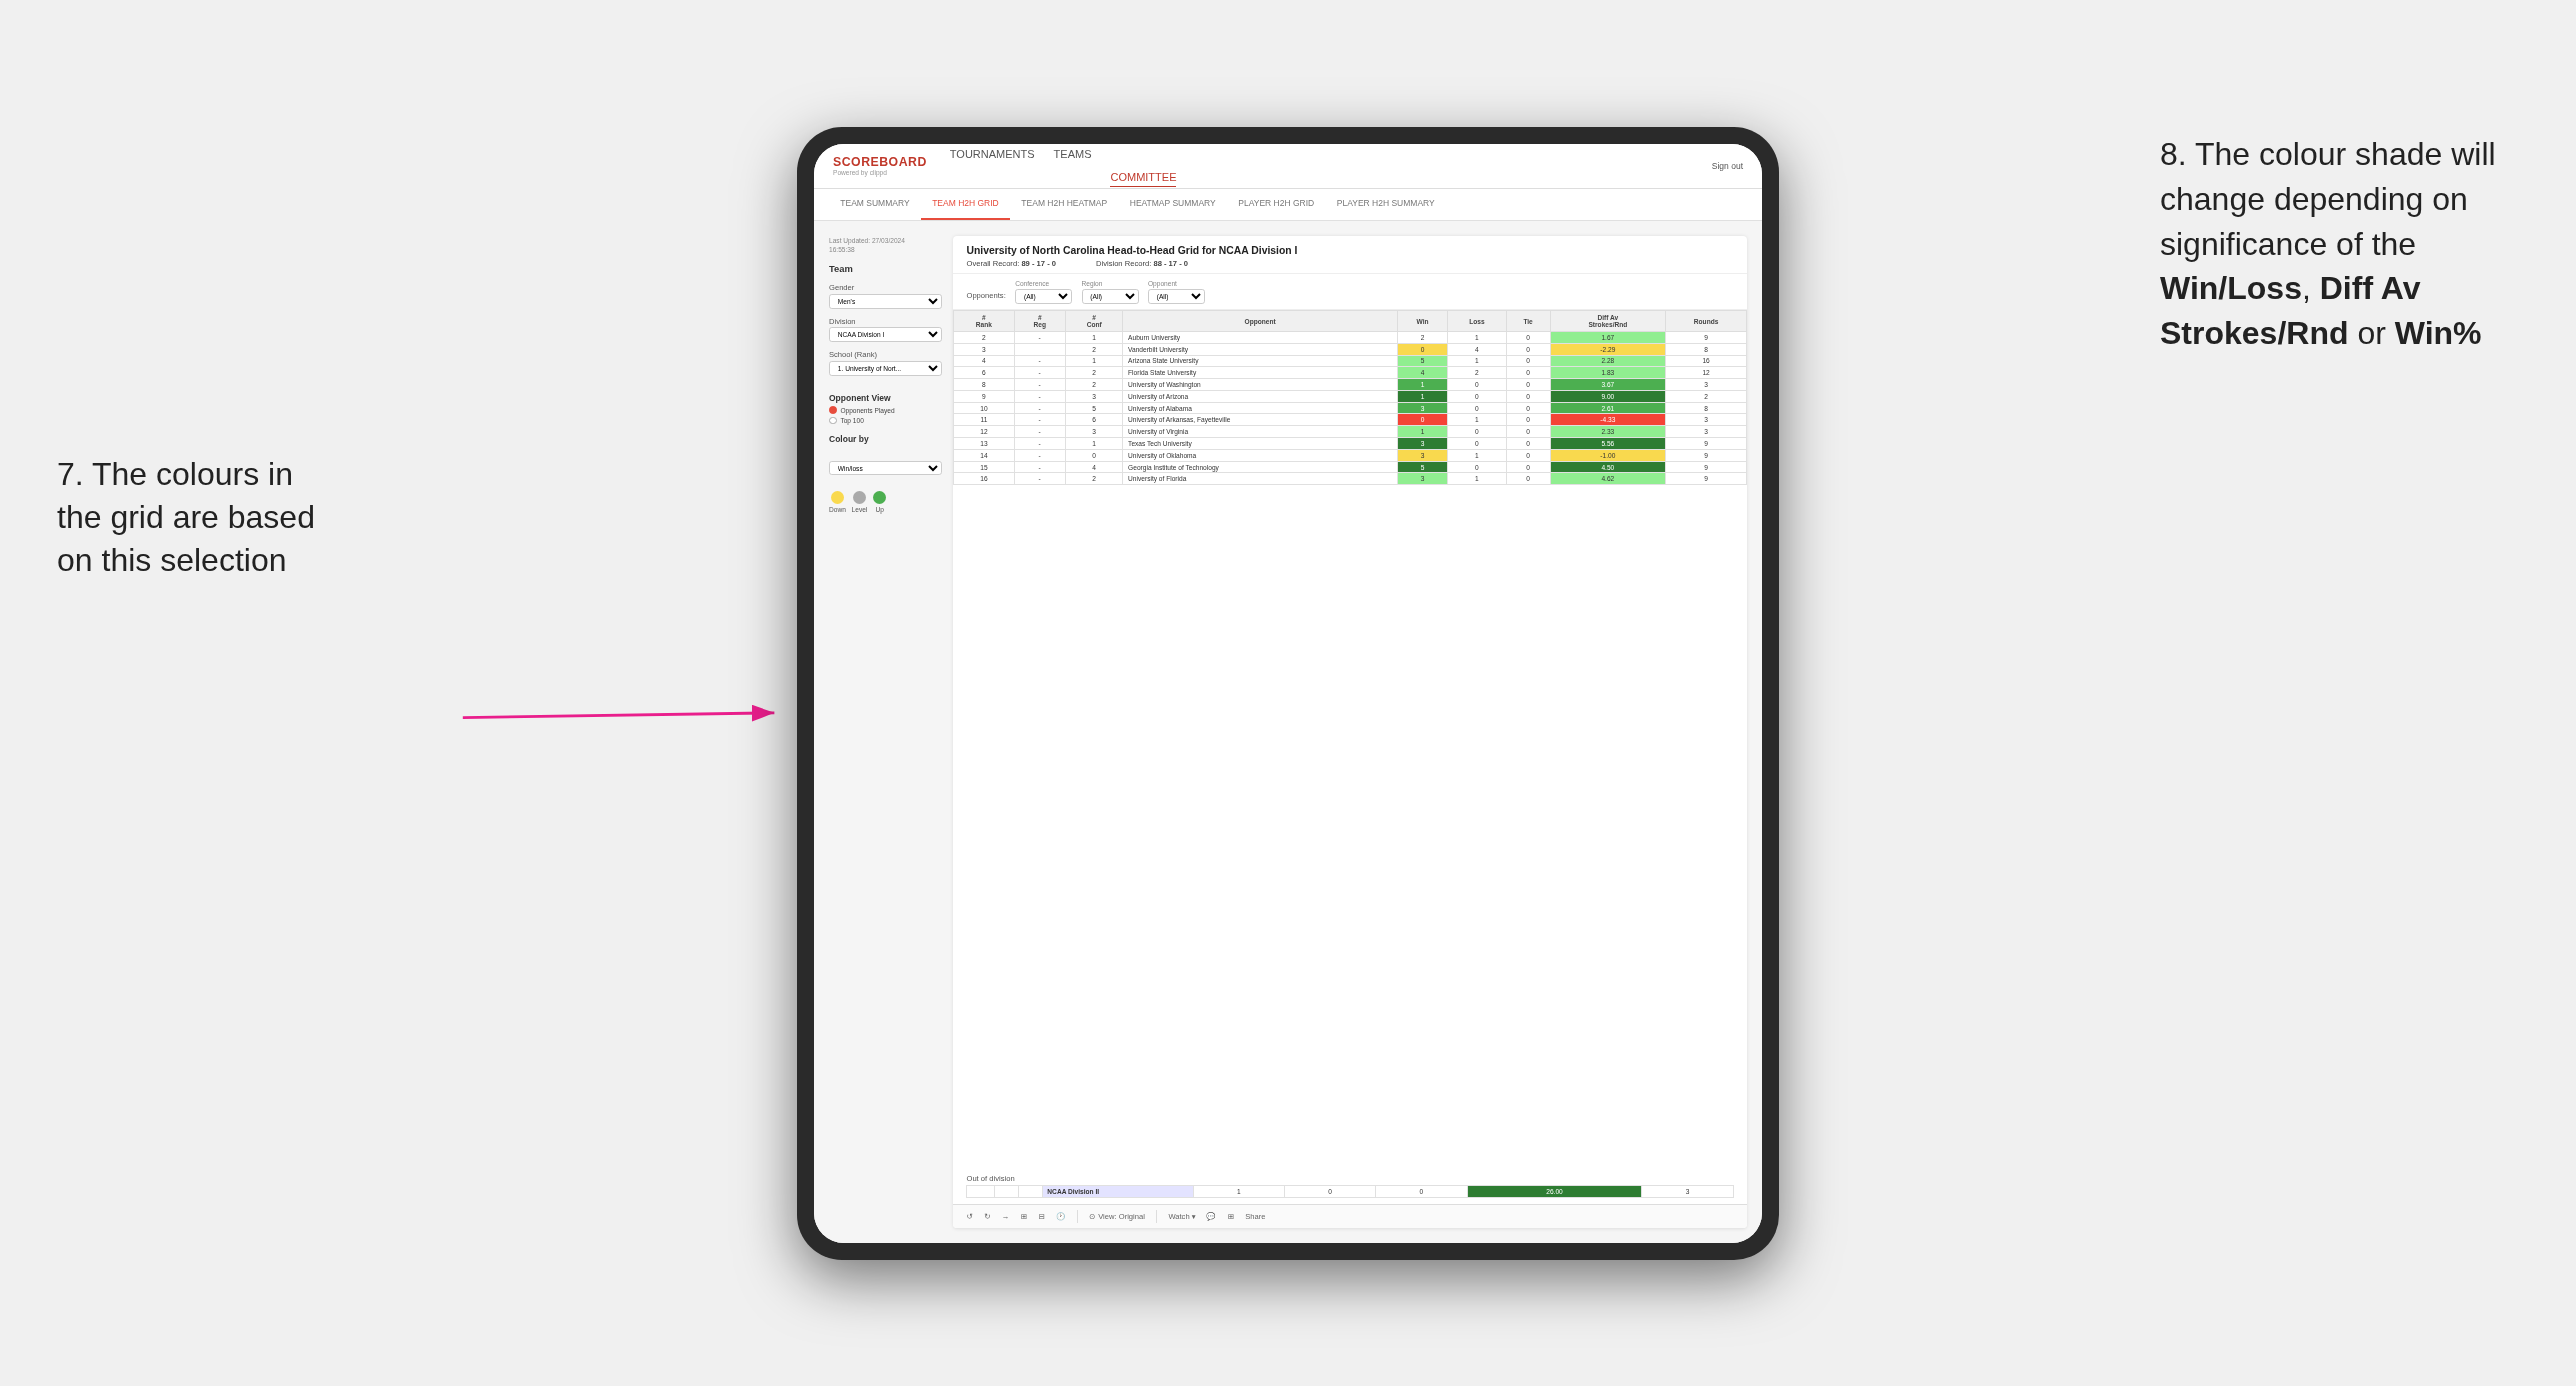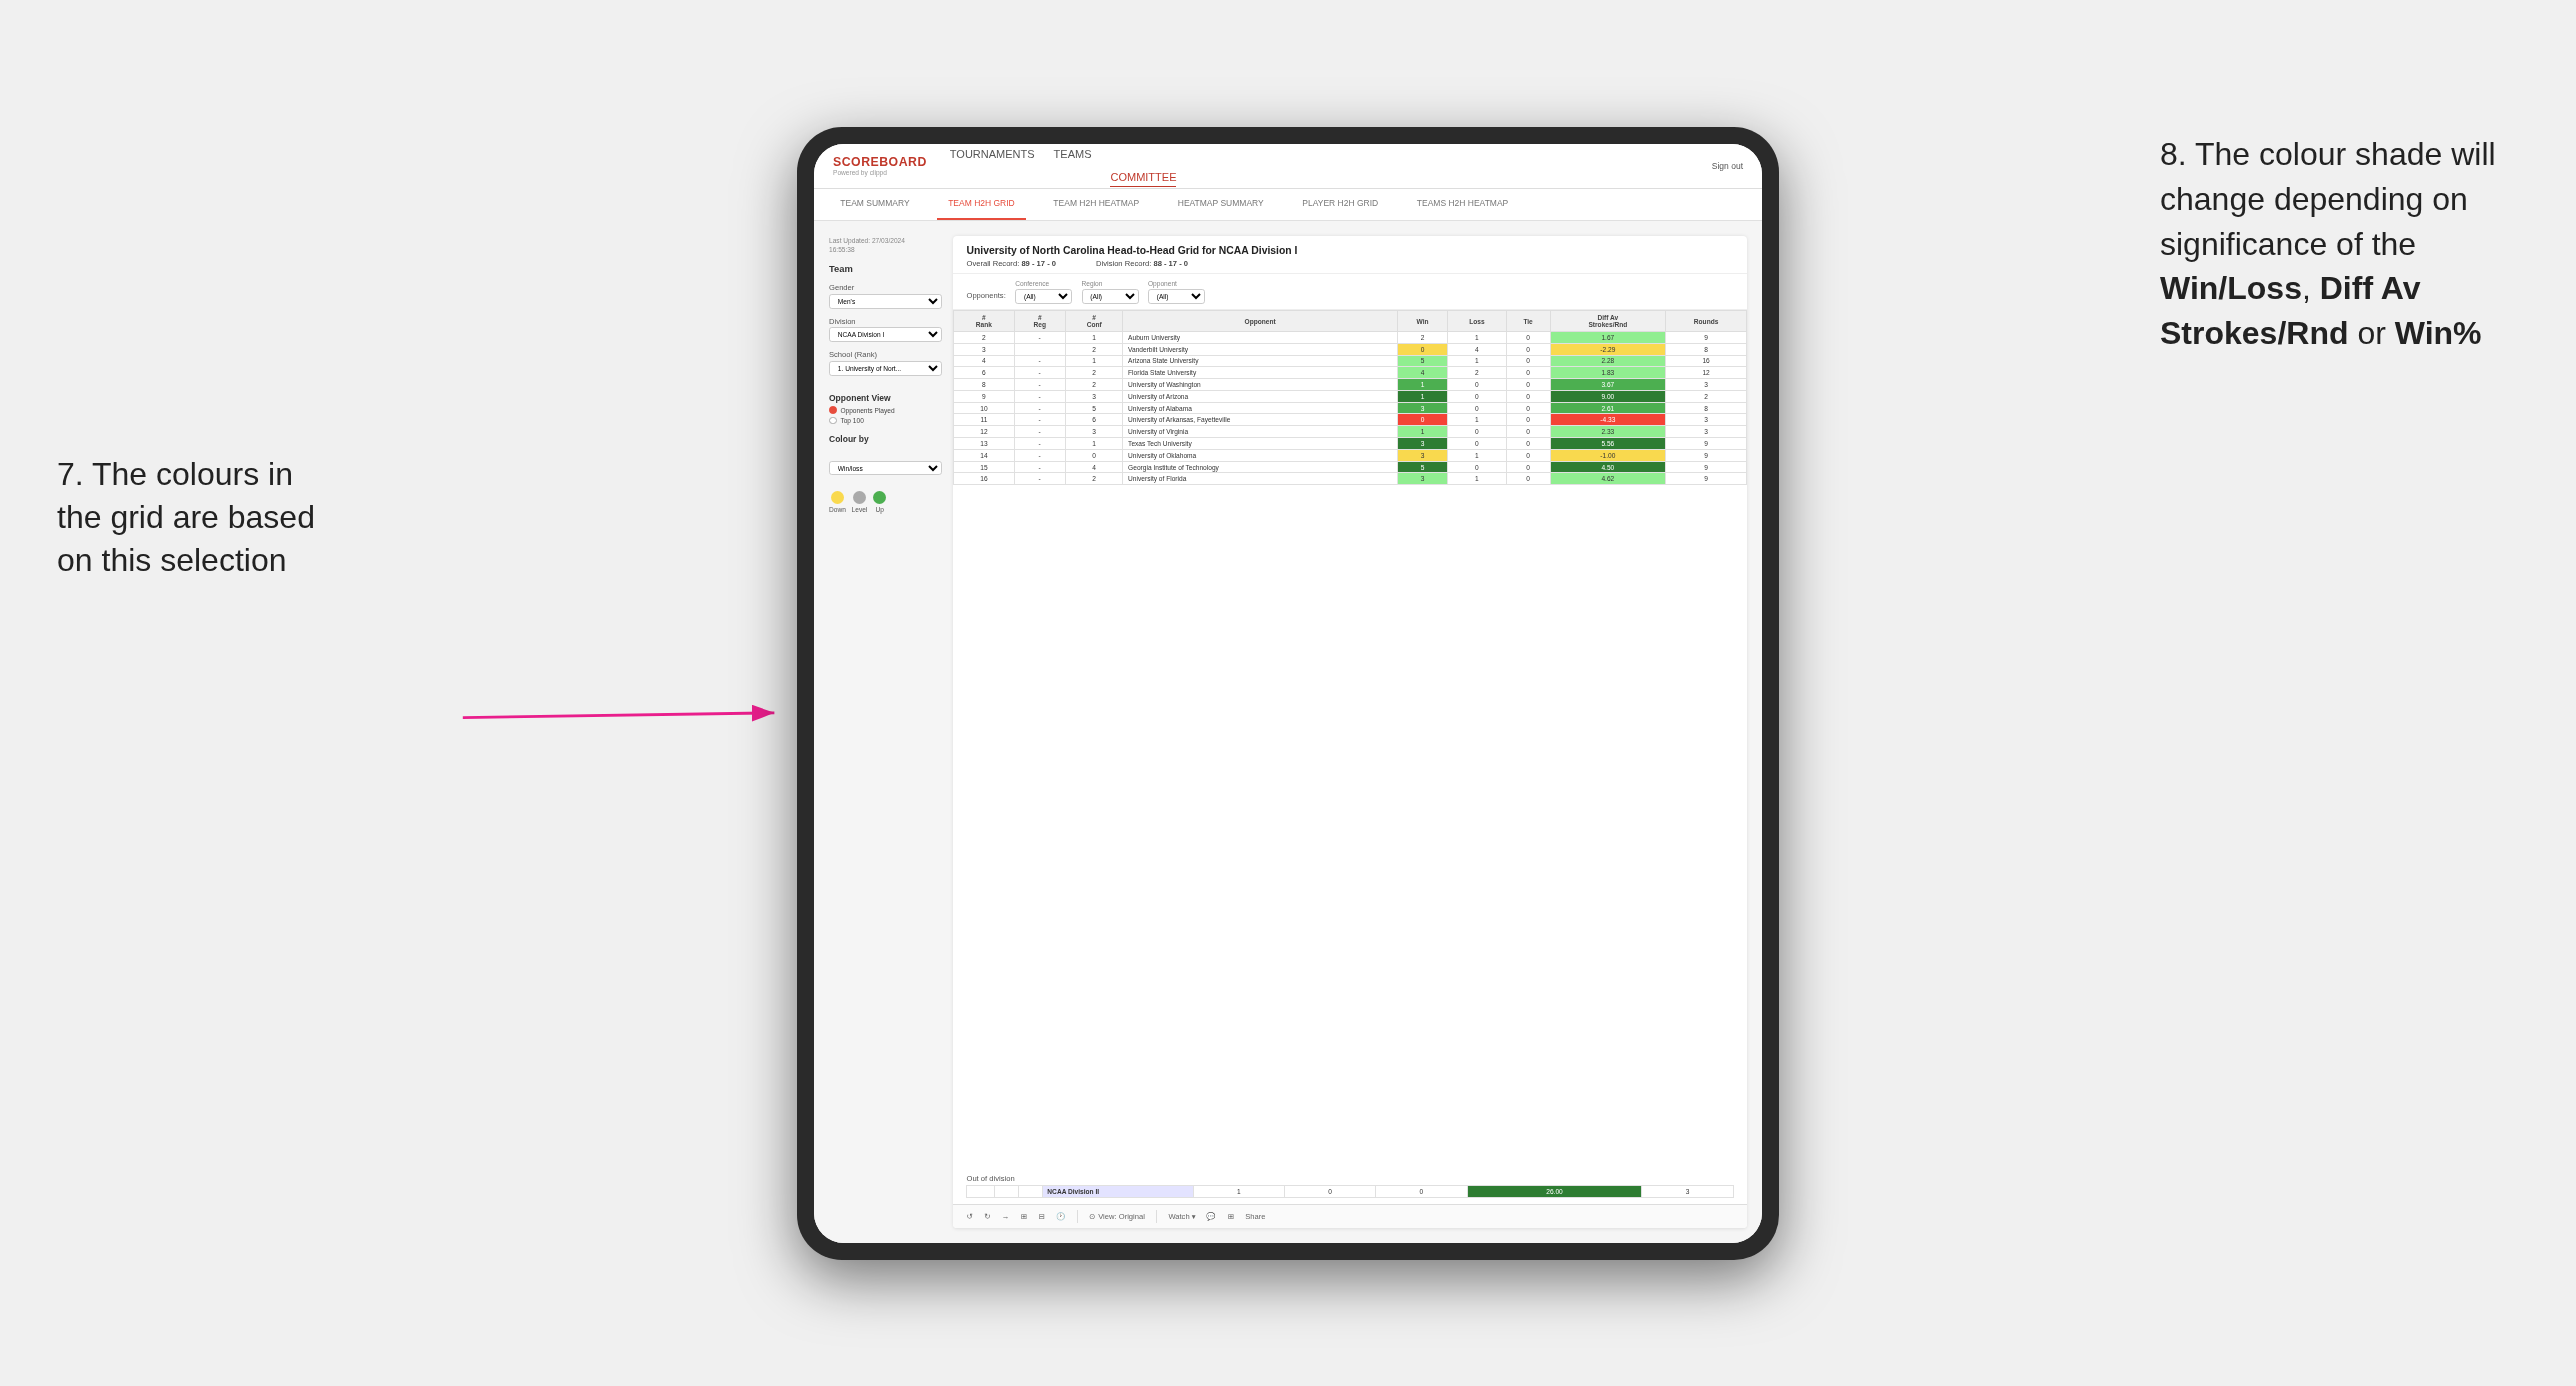--- a/index.html
+++ b/index.html
@@ -122,21 +122,21 @@
       font-size: 8.5px;
       color: #555;
       cursor: pointer;
     }
 
     
     .sub-nav {
       background: #fff;
       border-bottom: 1.9px solid #e0e0e0;
       display: flex;
-      gap: 16px;
+      gap: 0;
       height: 32px;
       flex-shrink: 0;
       padding: 0 15px;
     }
     .sub-nav-item {
       font-size: 8.5px;
       font-weight: 500;
       color: #777;
       padding: 0 11.3px;
       display: flex;
@@ -413,21 +413,21 @@
       </div>
       <span class="sign-out">Sign out</span>
     </div>
 
     <div class="sub-nav">
       <span class="sub-nav-item">TEAM SUMMARY</span>
       <span class="sub-nav-item active">TEAM H2H GRID</span>
       <span class="sub-nav-item">TEAM H2H HEATMAP</span>
       <span class="sub-nav-item">HEATMAP SUMMARY</span>
       <span class="sub-nav-item">PLAYER H2H GRID</span>
-      <span class="sub-nav-item">TEAMS H2H HEATMAP</span>
+      <span class="sub-nav-item">PLAYER H2H SUMMARY</span>
     </div>
 
     <div class="main-content">
 
       <div class="sidebar">
         <div class="sidebar-updated">
           <div>Last Updated: 27/03/2024</div>
           <div>16:55:38</div>
         </div>
 

